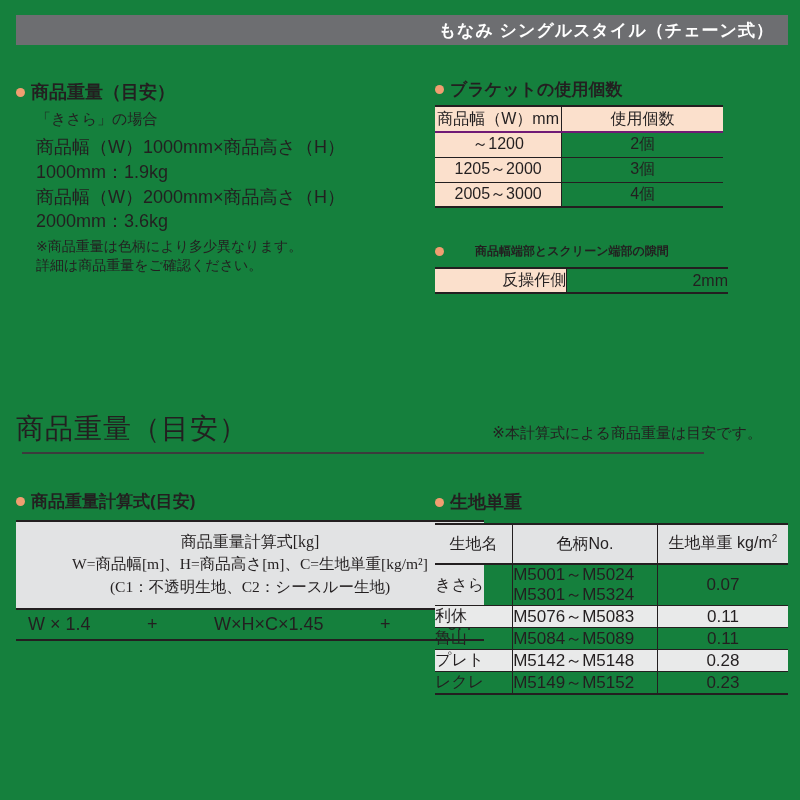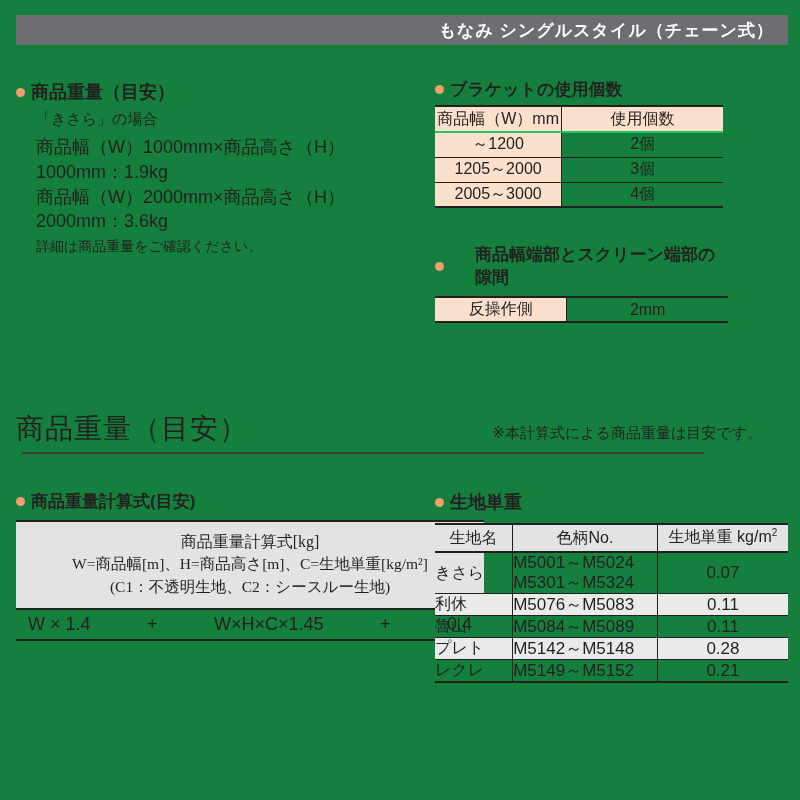--- a/index.html
+++ b/index.html
@@ -30,34 +30,34 @@
   .overview .notes { margin:3px 0 0 20px; font-size:14px; line-height:1.32; }
 
   
   .bracket { position:absolute; left:435px; top:78px; width:288px; }
   .bracket .sec-head { font-size:17px; }
   table.bracket-table { width:100%; border-collapse:collapse; margin-top:4px; border-top:2px solid #231f20; }
   table.bracket-table th, table.bracket-table td {
     font-weight:normal; text-align:center; font-size:16px; height:25px; padding:0;
     border-bottom:1px solid #231f20;
   }
-  table.bracket-table thead th { background:#fbe0cc; border-bottom:2px solid #22c55e; height:26px; }
+  table.bracket-table thead th { background:#fbe0cc; border-bottom:2px solid #701a75; height:26px; }
   table.bracket-table th:first-child, table.bracket-table td:first-child {
     width:44%; border-right:1px solid #231f20;
   }
   table.bracket-table td:first-child { background:#fbe0cc; }
   table.bracket-table tbody tr:last-child td { border-bottom:2px solid #231f20; }
 
   
   .gap { position:absolute; left:435px; top:243px; width:293px; }
-  .gap .sec-head { font-size:17px;gap:31px; }
+  .gap .sec-head { font-size:12px;gap:31px; }
   table.gap-table { width:100%; border-collapse:collapse; margin-top:7px; border-top:2px solid #231f20; }
   table.gap-table td { text-align:center; font-size:16px; height:25px; border-bottom:1px solid #231f20; }
   table.gap-table td:first-child { width:45%; background:#fbe0cc; border-right:1px solid #231f20; }
-  table.gap-table tr:last-child td { border-bottom:2px solid #231f20; }
+  table.gap-table tr:last-child td { border-bottom:2px solid #231f20;text-align:right; }
 
   
   .big-title-row {
     position:absolute; left:16px; top:410px; width:746px;
     display:flex; align-items:flex-end; justify-content:space-between;
   }
   .big-title { font-size:28px; font-weight:500; letter-spacing:1px; line-height:38px; }
   .big-title-note { font-size:15px; padding-bottom:5px; }
   .big-title-rule { position:absolute; left:22px; top:452px; width:682px; height:2px; background:#3b3b3c; }
 
@@ -73,21 +73,21 @@
   .formula-row {
     display:flex; align-items:center; justify-content:space-between;
     height:29px; font-size:18px; padding:0 12px;
   }
 
   
   .fabric { position:absolute; left:435px; top:490px; width:353px; }
   .fabric .sec-head { font-size:18px; }
   table.fabric-table { width:100%; border-collapse:collapse; margin-top:9px; border-top:2px solid #231f20; }
   table.fabric-table th {
-    background:#e2e3e4; border-bottom:2px solid #231f20; height:28px;
+    background:#e2e3e4; border-bottom:2px solid #231f20; height:40px;
     font-size:16px; font-weight:normal; text-align:center; padding:0;
   }
   table.fabric-table th sup { font-size:10px; }
   table.fabric-table td { border-bottom:1px solid #231f20; padding:0; }
   table.fabric-table tr:last-child td { border-bottom:2px solid #231f20; }
   table.fabric-table th:nth-child(1), table.fabric-table td:nth-child(1) { width:22%; border-right:1px solid #231f20; }
   table.fabric-table th:nth-child(2), table.fabric-table td:nth-child(2) { width:41%; border-right:1px solid #231f20; }
   table.fabric-table tr.shaded td { background:#e9eaea; }
   .row-std { height:21px; }
   .row-tall { height:39px; }
@@ -106,20 +106,21 @@
 
   <div class="overview">
     <div class="sec-head">
       <span class="bullet"></span>
       <span>商品重量（目安）</span>
     </div>
     <div class="case">「きさら」の場合</div>
     <div class="spec">商品幅（W）1000mm×商品高さ（H）1000mm：1.9kg</div>
     <div class="spec">商品幅（W）2000mm×商品高さ（H）2000mm：3.6kg</div>
     <div class="notes">
+      <div>※商品重量は色柄により多少異なります。</div>
       <div>詳細は商品重量をご確認ください。</div>
     </div>
   </div>
 
   <div class="bracket">
     <div class="sec-head">
       <span class="bullet"></span>
       <span>ブラケットの使用個数</span>
     </div>
     <table class="bracket-table">
@@ -229,19 +230,19 @@
           <td class="cell-codes">
             <div>M5142～M5148</div>
           </td>
           <td class="cell-weight">0.28</td>
         </tr>
         <tr class="row-std">
           <td class="cell-name">レクレ</td>
           <td class="cell-codes">
             <div>M5149～M5152</div>
           </td>
-          <td class="cell-weight">0.21</td>
+          <td class="cell-weight">0.23</td>
         </tr>
       </tbody>
     </table>
   </div>
 
 </div>
 
 </body></html>

